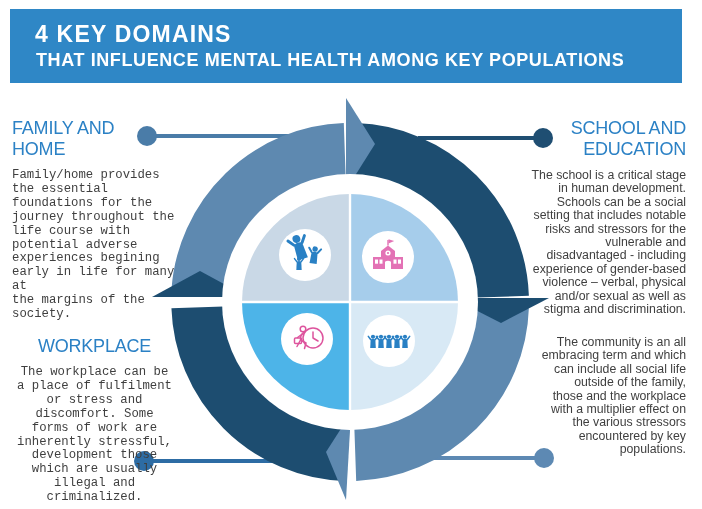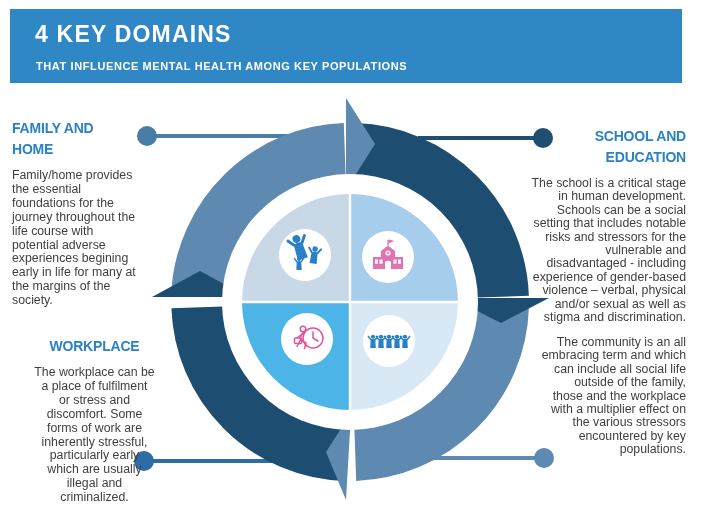--- a/index.html
+++ b/index.html
@@ -13,36 +13,36 @@
     background:var(--banner-bg);
     color:var(--banner-text);
     box-sizing:border-box;
     padding:13px 0 16px 25px;
   }
   .banner h1{
     margin:0;font-size:23px;line-height:25px;font-weight:bold;
     letter-spacing:1.2px;white-space:pre-line;
   }
   .banner h2{
-    margin:11px 0 0 1px;font-size:11px;line-height:16px;font-weight:bold;
+    margin:5px 0 0 1px;font-size:18px;line-height:16px;font-weight:bold;
     letter-spacing:0.6px;white-space:pre-line;
   }
   .diagram-svg{position:absolute;left:0;top:0;width:702px;height:509px;}
   .section{position:absolute;z-index:2;}
   .section h3{
-    margin:0 0 9px 0;font-size:14px;line-height:21px;font-weight:bold;
+    margin:0 0 9px 0;font-size:18px;line-height:21px;font-weight:normal;
     color:var(--heading);letter-spacing:-0.2px;white-space:pre-line;
   }
   .section p{
     margin:0;font-size:12.3px;color:var(--body-text);white-space:pre-line;
   }
-  .col-left p{line-height:13.9px;}
+  .col-left p{line-height:13.9px;font-family:Liberation Mono, monospace;}
   .col-right p{line-height:13.4px;}
   .sec-family{left:12px;top:118px;width:165px;text-align:left;}
-  .sec-school{left:498px;top:126px;width:188px;text-align:right;}
+  .sec-school{left:498px;top:118px;width:188px;text-align:right;}
   .sec-workplace{left:12px;top:336px;width:165px;text-align:center;}
   .sec-community{left:498px;top:336px;width:188px;text-align:right;}
 
   
   .arc-medium{fill:none;stroke:var(--arc-medium);stroke-width:52;}
   .arc-navy{fill:none;stroke:var(--arc-navy);stroke-width:52;}
   .arrow-medium{fill:var(--arc-medium);}
   .arrow-navy{fill:var(--arc-navy);}
   .hub{fill:#ffffff;}
   .quad-family{fill:var(--quad-family);}
@@ -189,21 +189,21 @@
 </div>
 
 <div class="section col-left sec-workplace">
   <h3>WORKPLACE</h3>
   <p>The workplace can be
 a place of fulfilment
 or stress and
 discomfort. Some
 forms of work are
 inherently stressful,
-particularly early
+development those
 which are usually
 illegal and
 criminalized.</p>
 </div>
 
 <div class="section col-right sec-community">
   <p>The community is an all
 embracing term and which
 can include all social life
 outside of the family,

